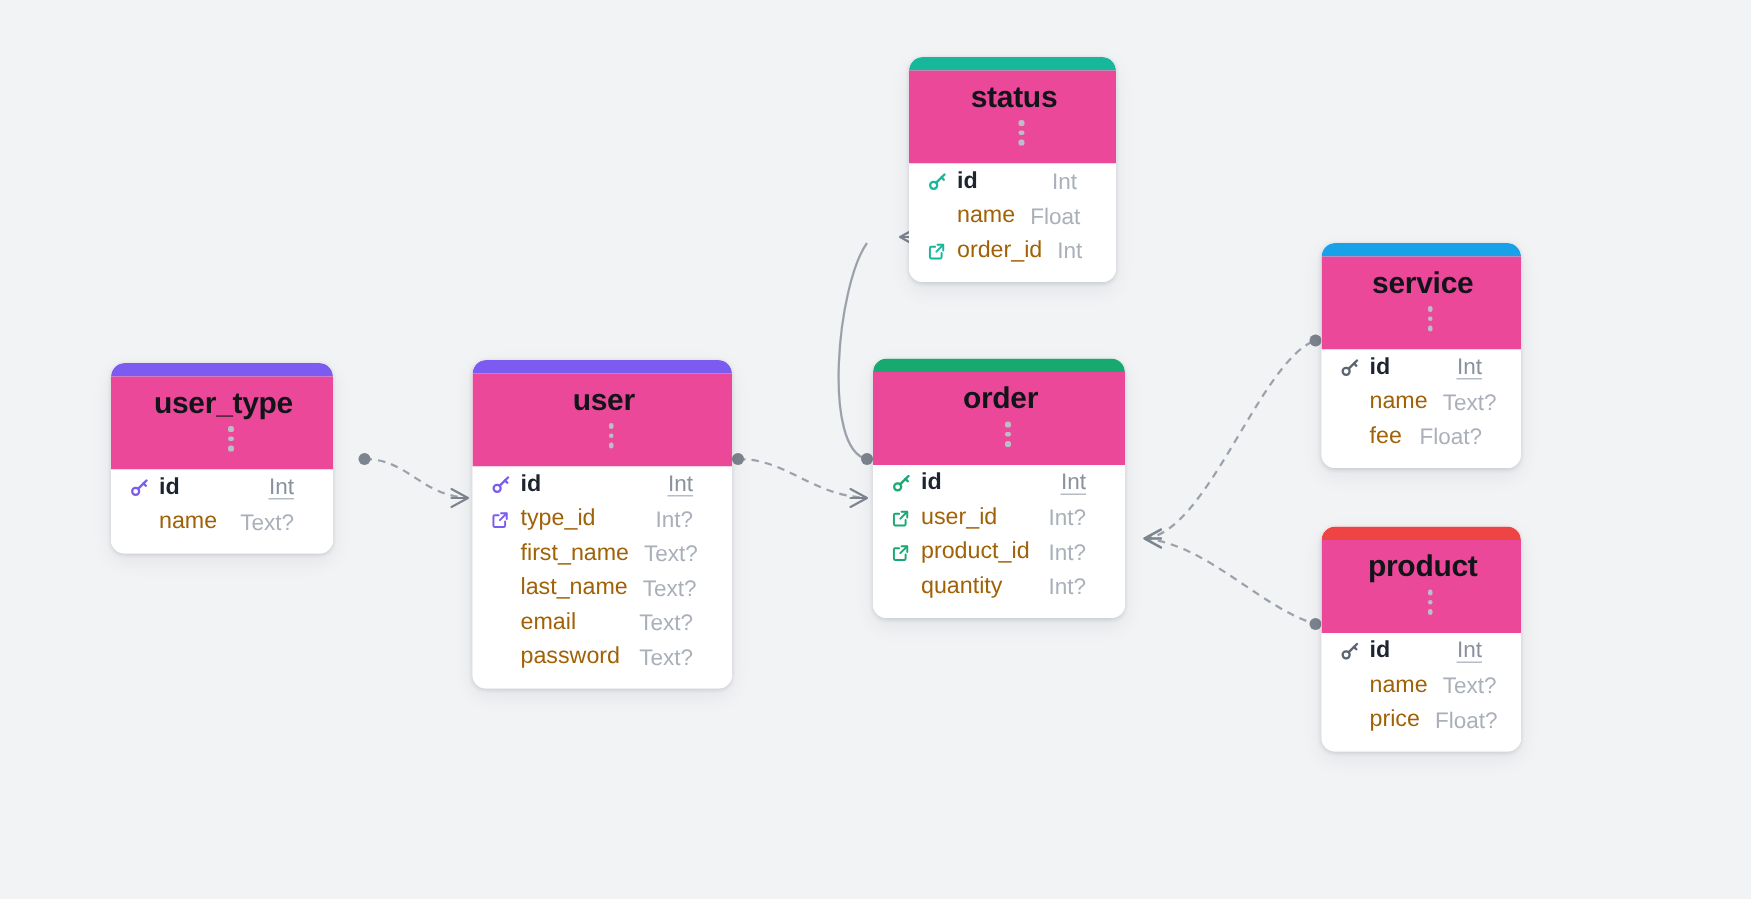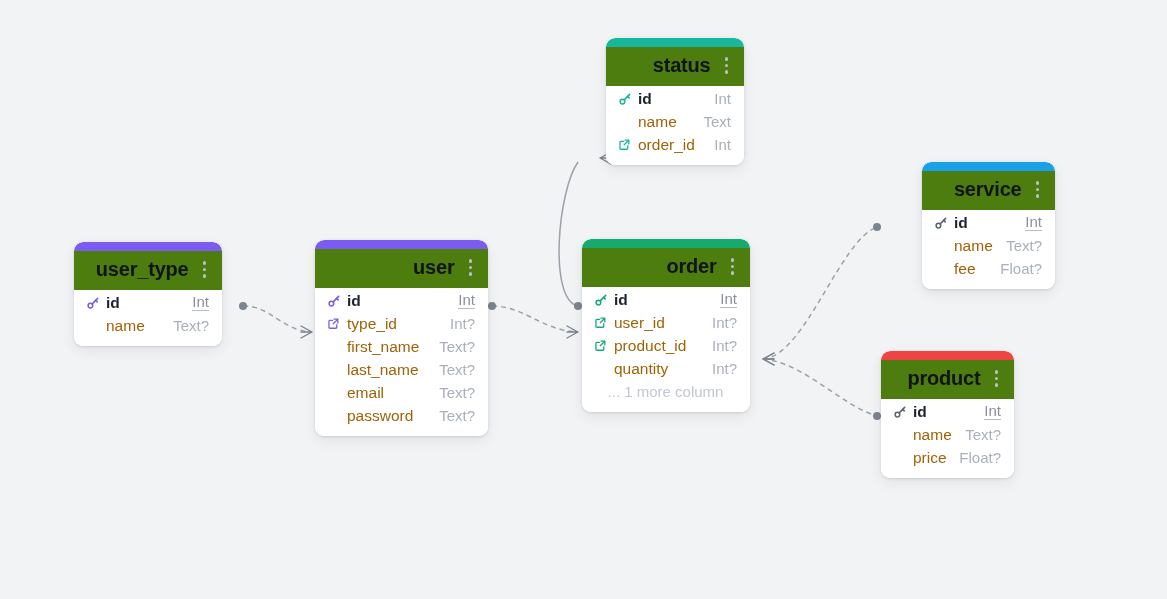--- a/index.html
+++ b/index.html
@@ -44,21 +44,22 @@
     height: 9px;
     width: 100%;
     border-top-left-radius: 9px;
     border-top-right-radius: 9px;
   }
   .card-head {
     display: flex;
     align-items: center;
     justify-content: flex-end;
     padding: 7px 12px 9px 14px;
-    background: #4d7c0f;
+    background: #ec4899;
+    flex-direction: column;
   }
   .card-title {
     font-size: 20px;
     font-weight: 700;
     color: #111418;
     letter-spacing: -0.2px;
     white-space: nowrap;
   }
   .dots-menu {
     display: flex;
@@ -72,21 +73,21 @@
   }
   .dots-menu span {
     display: block;
     width: 3.5px;
     height: 3.5px;
     border-radius: 50%;
     background: #b9bec7;
   }
 
   .card-body {
-    padding: 1px 1px 9px 0;
+    padding: 1px 14px 9px 0;
     background: #ffffff;
   }
   .col-row {
     display: flex;
     align-items: center;
     padding: 2px 12px 2px 12px;
     height: 23px;
     box-sizing: border-box;
     white-space: nowrap;
   }
@@ -268,21 +269,21 @@
               <path d="M10.6 13.4 L20 4.0" stroke="#17b79b" stroke-width="2.8" stroke-linecap="round"></path>
               <path d="M16.6 7.4 L19.2 10.0" stroke="#17b79b" stroke-width="2.8" stroke-linecap="round"></path>
             </svg>
           </span>
           <span class="col-name pk">id</span>
           <span class="col-type">Int</span>
         </div>
         <div class="col-row">
           <span class="col-icon"></span>
           <span class="col-name">name</span>
-          <span class="col-type">Text</span>
+          <span class="col-type">Float</span>
         </div>
         <div class="col-row">
           <span class="col-icon">
             <svg width="13" height="13" viewBox="0 0 24 24" fill="none">
               <path d="M13 4 H20 V11" stroke="#17b79b" stroke-width="2.4" stroke-linecap="round" stroke-linejoin="round"></path>
               <path d="M19.4 4.6 L11.5 12.5" stroke="#17b79b" stroke-width="2.4" stroke-linecap="round"></path>
               <path d="M18 14.2 V19.2 A1.6 1.6 0 0 1 16.4 20.8 H5.2 A1.6 1.6 0 0 1 3.6 19.2 V8 A1.6 1.6 0 0 1 5.2 6.4 H10" stroke="#17b79b" stroke-width="2.4" stroke-linecap="round" stroke-linejoin="round"></path>
             </svg>
           </span>
           <span class="col-name">order_id</span>
@@ -332,26 +333,23 @@
             </svg>
           </span>
           <span class="col-name">product_id</span>
           <span class="col-type">Int?</span>
         </div>
         <div class="col-row">
           <span class="col-icon"></span>
           <span class="col-name">quantity</span>
           <span class="col-type">Int?</span>
         </div>
-        <div class="more-row">
-          <span class="more-text">... 1 more column</span>
-        </div>
-      </div>
-    </div>
-    <div class="table-card" style="left: 922px; top: 162px; width: 133px;">
+      </div>
+    </div>
+    <div class="table-card" style="left: 881px; top: 162px; width: 133px;">
       <div class="card-accent" style="background: rgb(24, 160, 232);"></div>
       <div class="card-head">
         <div class="card-title">service</div>
         <div class="dots-menu">
           <span></span>
           <span></span>
           <span></span>
         </div>
       </div>
       <div class="card-body">

